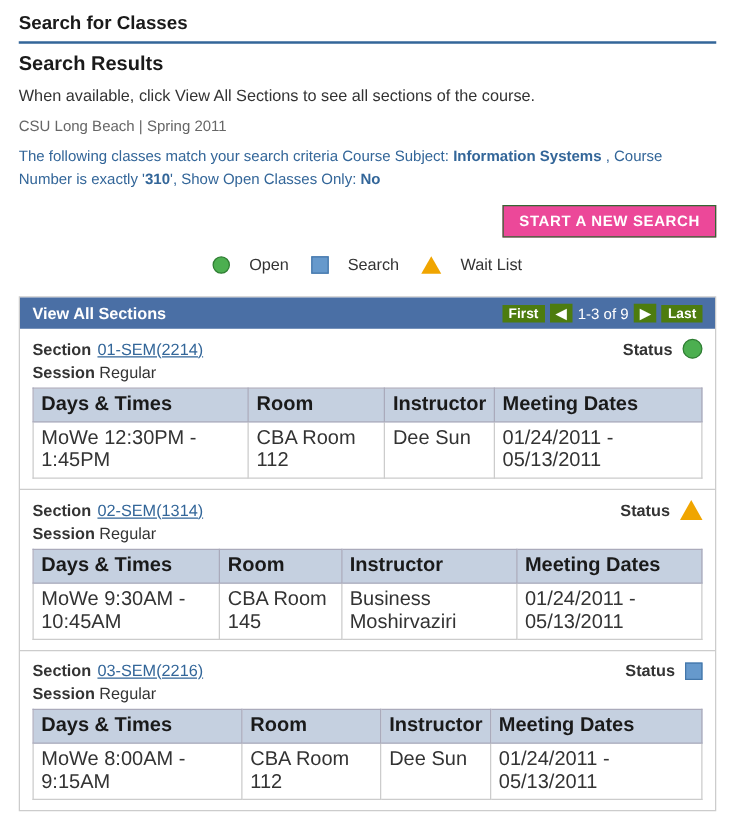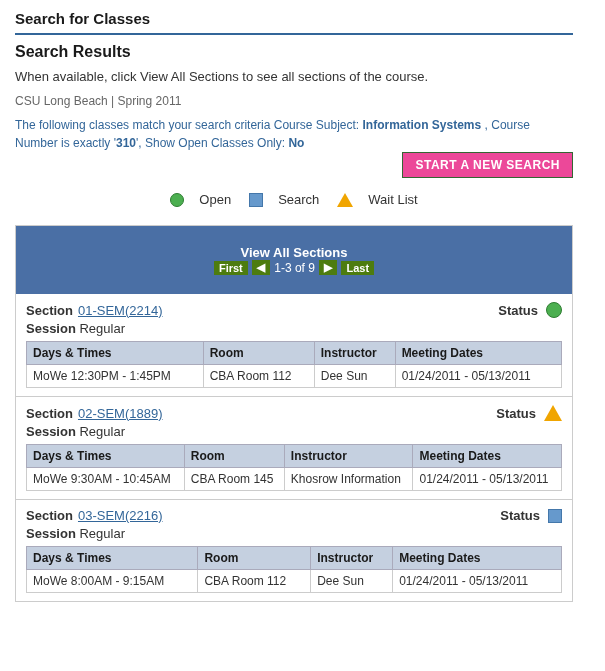--- a/index.html
+++ b/index.html
@@ -36,21 +36,21 @@
       margin-bottom: 10px;
     }
     .institution-text {
       font-size: 12px;
       color: #666;
       margin-bottom: 8px;
     }
     .criteria-text {
       font-size: 12px;
       color: #336699;
-      margin-bottom: 0;
+      margin-bottom: 12px;
       line-height: 1.5;
     }
     .criteria-text strong {
       color: #336699;
       font-weight: bold;
     }
     .criteria-text .bold-val {
       font-weight: bold;
     }
     .new-search-row {
@@ -125,26 +125,25 @@
       font-weight: bold;
       color: #336699;
     }
     .results-table-wrapper {
       border: 1px solid #ccc;
       margin-bottom: 10px;
     }
     .results-header {
       background: #4a6fa5;
       color: #fff;
-      padding: 19px 10px;
+      padding: 5px 10px;
       display: flex;
       justify-content: space-between;
       align-items: center;
       font-size: 13px;
-      flex-direction: column;
     }
     .results-header-left {
       font-weight: bold;
     }
     .results-header-right {
       display: flex;
       align-items: center;
       gap: 4px;
       font-size: 12px;
     }
@@ -211,21 +210,21 @@
     .session-row {
       font-size: 13px;
       margin-bottom: 5px;
     }
     .session-label {
       font-weight: bold;
     }
     .data-table {
       width: 100%;
       border-collapse: collapse;
-      font-size: 12px;
+      font-size: 16px;
     }
     .data-table th {
       background: #c5d0e0;
       border: 1px solid #aab;
       padding: 4px 6px;
       text-align: left;
       font-weight: bold;
       color: #1a1a1a;
     }
     .data-table td {
@@ -311,39 +310,39 @@
                 <td>CBA  Room 112</td>
                 <td>Dee Sun</td>
                 <td>01/24/2011 - 05/13/2011</td>
               </tr>
             </tbody>
           </table>
         </div>
         <div class="section-block">
           <div class="section-row">
             <span class="section-label">Section</span>
-            <a class="section-link" href="#">02-SEM(1889)</a>
+            <a class="section-link" href="#">02-SEM(1314)</a>
             <span class="status-label">Status</span>
             <span class="status-waitlist"></span>
           </div>
           <div class="session-row"><span class="session-label">Session </span><span>Regular</span></div>
           <table class="data-table">
             <thead>
               <tr>
                 <th>Days &amp; Times</th>
                 <th>Room</th>
                 <th>Instructor</th>
                 <th>Meeting Dates</th>
               </tr>
             </thead>
             <tbody>
               <tr>
                 <td>MoWe 9:30AM - 10:45AM</td>
                 <td>CBA  Room 145</td>
-                <td>Khosrow Information</td>
+                <td>Business Moshirvaziri</td>
                 <td>01/24/2011 - 05/13/2011</td>
               </tr>
             </tbody>
           </table>
         </div>
         <div class="section-block">
           <div class="section-row">
             <span class="section-label">Section</span>
             <a class="section-link" href="#">03-SEM(2216)</a>
             <span class="status-label">Status</span>

